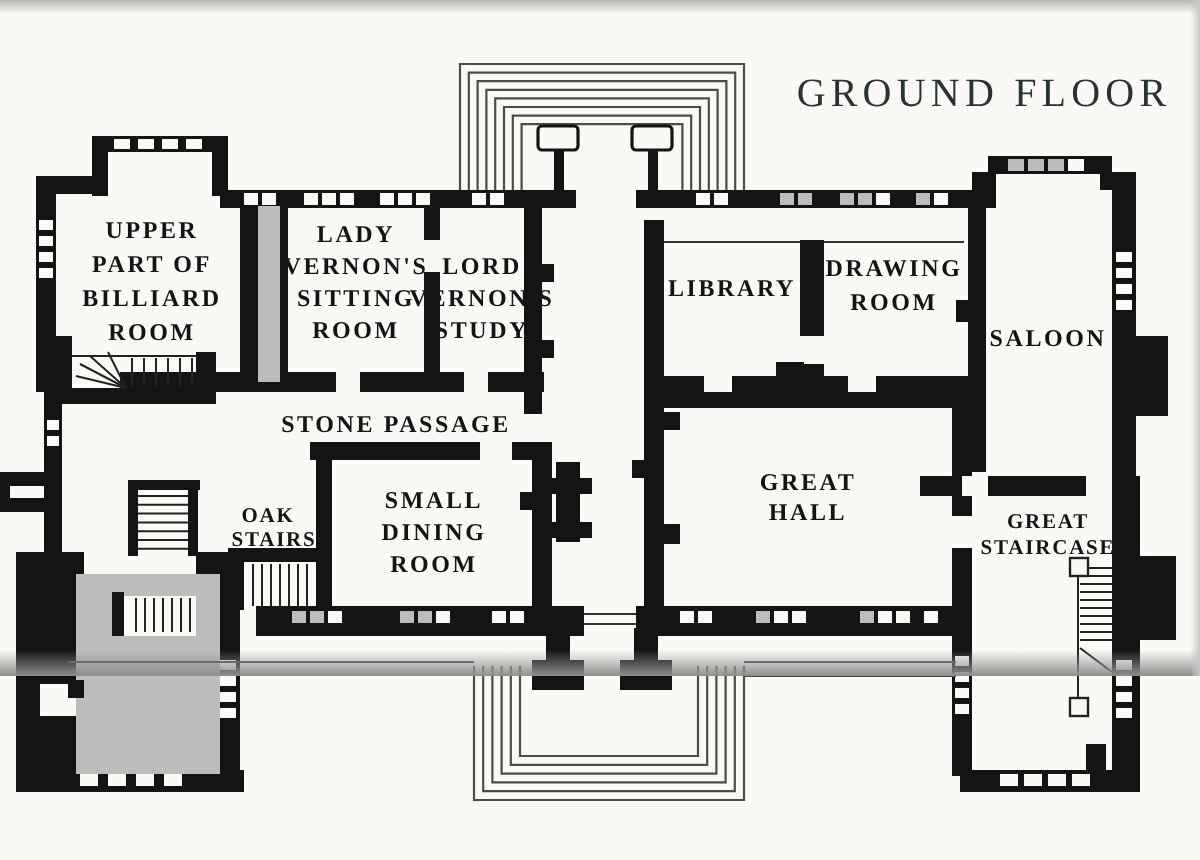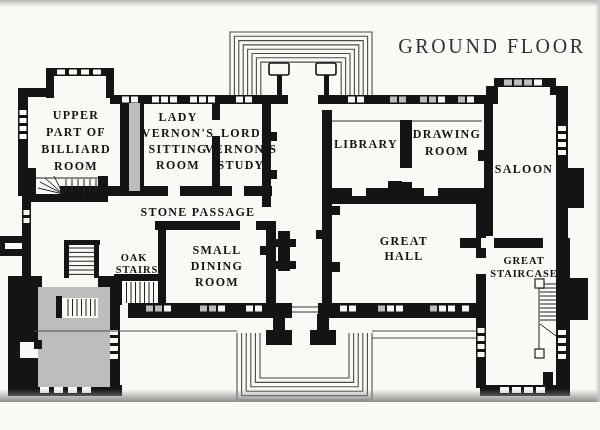--- a/index.html
+++ b/index.html
@@ -1,21 +1,21 @@
 <!DOCTYPE html>
 <html style="--ink: #141414; --shade: #bdbdbb; --paper: #faf9f6; --title: #273434; --steps: #4c4c4a;"><head>
 <meta charset="utf-8">
 <style>
   html,body{margin:0;padding:0;}
   body{
     width:600px;height:430px;overflow:hidden;
     font-family:"Liberation Serif","DejaVu Serif",serif;
     background:var(--paper,#faf9f6);
   }
-  .page{position:relative;width:600px;height:402px;background:var(--paper,#faf9f6);}
+  .page{position:relative;width:600px;height:338px;background:var(--paper,#faf9f6);}
   .scan-top{position:absolute;top:0;left:0;width:100%;height:7px;
     background:linear-gradient(#b6b6b4,rgba(250,249,246,0));pointer-events:none;}
   .scan-bottom{position:absolute;bottom:0;left:0;width:100%;height:13px;
     background:linear-gradient(rgba(250,249,246,0),#8f908e);pointer-events:none;}
   .scan-right{position:absolute;top:0;right:0;width:5px;height:100%;
     background:linear-gradient(to left,#c7c7c5,rgba(250,249,246,0));pointer-events:none;}
   svg{position:absolute;top:0;left:0;}
   .w{fill:var(--ink,#141414);}
   .win{fill:var(--paper,#faf9f6);}
   .wing{fill:var(--shade,#bdbdbb);}

